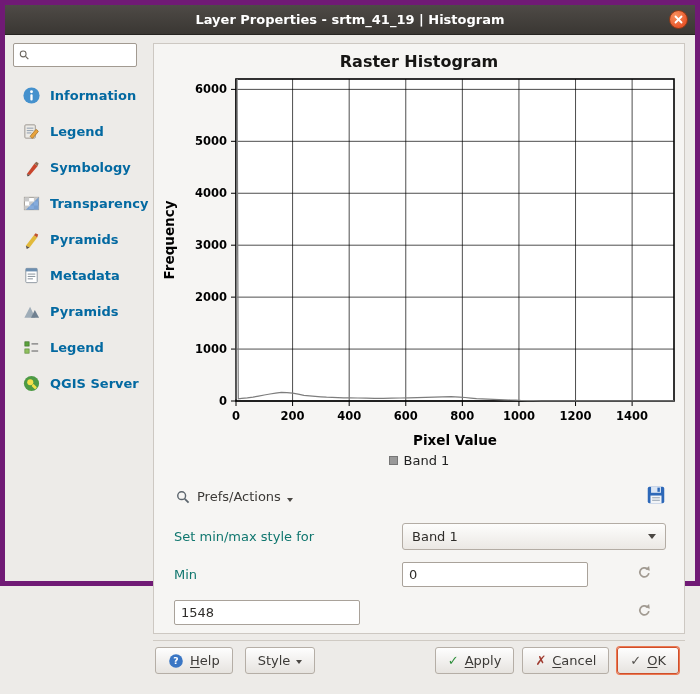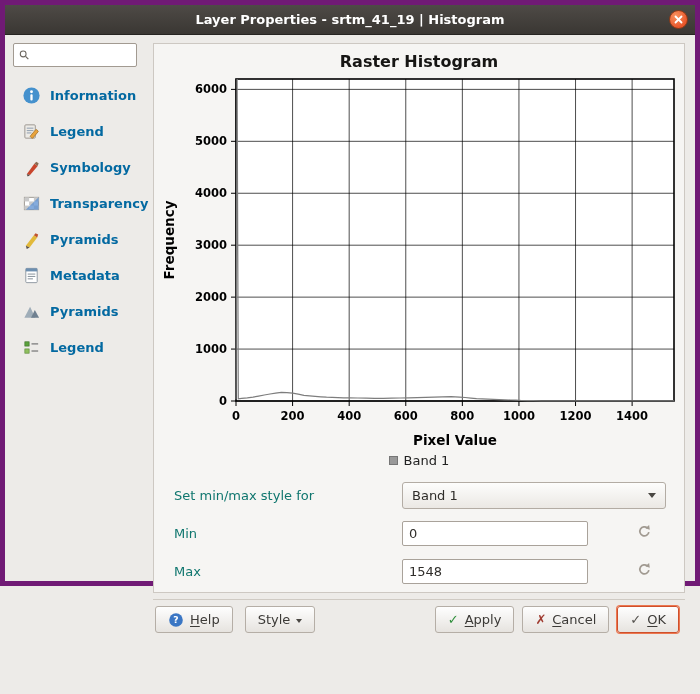--- a/index.html
+++ b/index.html
@@ -211,20 +211,30 @@
             <svg width="19" height="19" viewBox="0 0 20 20">
                 <rect x="3" y="4" width="4.5" height="4.5" fill="#5aa13c" stroke="#3f7329" stroke-width="0.7"></rect>
                 <line x1="10" y1="6.2" x2="17" y2="6.2" stroke="#777" stroke-width="1.3"></line>
                 <rect x="3" y="11.5" width="4.5" height="4.5" fill="#8fbf5e" stroke="#5e8b3b" stroke-width="0.7"></rect>
                 <line x1="10" y1="13.7" x2="17" y2="13.7" stroke="#777" stroke-width="1.3"></line>
               </svg>
           </span>
           <span class="nav-label">Legend</span>
         </div>
 
+        <div class="nav-item">
+          <span class="nav-ico">
+            <svg width="19" height="19" viewBox="0 0 20 20">
+                <circle cx="10" cy="10" r="8" fill="#4d9a45"></circle>
+                <circle cx="8.7" cy="8.7" r="3.2" fill="#f4e04a"></circle>
+                <rect x="10.8" y="10.8" width="5.5" height="3" rx="1" transform="rotate(45 12 12)" fill="#f4e04a"></rect>
+              </svg>
+          </span>
+          <span class="nav-label">QGIS Server</span>
+        </div>
 
       </div>
     </div>
 
     <div class="main">
       <div class="page-frame">
 
         <div class="chart-title">Raster Histogram</div>
 
         <svg id="chart-svg" width="524" height="382" viewBox="0 0 524 382">
@@ -278,20 +288,41 @@
             <polyline points="78.0,328.4 79.1,8.0 80.3,327.9 83.7,327.4 89.3,326.9 95.0,326.1 100.6,325.1 106.3,324.0 112.0,323.0 117.6,322.2 123.3,321.4 128.9,321.7 134.6,322.2 140.2,323.2 145.9,324.3 151.6,324.9 157.2,325.4 162.9,325.8 168.5,326.2 174.2,326.4 179.9,326.6 185.5,326.8 191.2,326.9 199.7,327.0 208.2,327.1 216.6,327.3 225.1,327.3 233.6,327.2 242.1,327.0 250.6,326.9 259.1,326.7 267.6,326.4 276.1,326.1 284.6,325.8 293.0,325.7 301.5,326.1 307.2,326.5 312.8,327.1 318.5,327.6 324.2,327.9 329.8,328.2 335.5,328.4 341.1,328.6 346.8,328.8 352.5,329.0 358.1,329.2 363.8,329.5 369.4,329.6 375.1,329.7 383.6,329.8 394.9,329.8 406.2,329.9 417.5,329.9 434.5,329.9 451.5,329.9 474.1,329.9 493.9,329.9 516.0,329.9" fill="none" stroke="#7d7d7d" stroke-width="1.2"></polyline>
             <text x="297" y="374" text-anchor="middle" font-size="13.5" font-weight="bold" fill="#000">Pixel Value</text>
             <text transform="translate(16,169) rotate(-90)" text-anchor="middle" font-size="13.5" font-weight="bold" fill="#000">Frequency</text>
           </svg>
 
         <div class="legend-row">
           <span class="swatch" style="background: rgb(153, 153, 153);"></span>
           <span>Band 1</span>
         </div>
 
+        <div class="ctl-row" style="margin-left:8px;">
+          <button class="toolbtn">
+            <svg width="16" height="16" viewBox="0 0 18 18">
+              <circle cx="7.5" cy="7.5" r="4.4" fill="none" stroke="#5c656d" stroke-width="1.6"></circle>
+              <line x1="11" y1="11" x2="15.3" y2="15.3" stroke="#5c656d" stroke-width="2"></line>
+            </svg>
+            <span>Prefs/Actions</span>
+            <span class="arr sm" style="margin-top:6px;"></span>
+          </button>
+          <span class="spacer"></span>
+          <button class="iconbtn" style="margin-right:4px;">
+            <svg width="22" height="22" viewBox="0 0 20 20">
+              <rect x="2.5" y="2.5" width="15" height="15" rx="1.5" fill="#2d68b8"></rect>
+              <rect x="5.5" y="2.5" width="9" height="5.5" fill="#d9e4f3"></rect>
+              <rect x="11.3" y="3.3" width="2.2" height="3.8" fill="#2d68b8"></rect>
+              <rect x="5" y="10.5" width="10" height="7" fill="#f2f4f7"></rect>
+              <line x1="6.5" y1="12.5" x2="13.5" y2="12.5" stroke="#9aa7b5" stroke-width="1"></line>
+              <line x1="6.5" y1="14.8" x2="13.5" y2="14.8" stroke="#9aa7b5" stroke-width="1"></line>
+            </svg>
+          </button>
+        </div>
 
         <div class="ctl-row">
           <span class="form-label">Set min/max style for</span>
           <div class="combo">
             <span class="combo-text">Band 1</span>
             <span class="arr"></span>
           </div>
         </div>
 
         <div class="ctl-row">
@@ -300,21 +331,20 @@
           <span class="spacer"></span>
           <button class="iconbtn" style="margin-right:18px;">
             <svg width="17" height="17" viewBox="0 0 18 18">
               <path d="M13.6 9.6 a4.8 4.8 0 1 1 -1.5 -4.3" fill="none" stroke="#a19a91" stroke-width="1.8"></path>
               <polygon points="13.9,2.2 14.6,7.2 9.9,5.6" fill="#a19a91"></polygon>
             </svg>
           </button>
         </div>
 
         <div class="ctl-row">
-          <span class="form-label">Max</span>
           <input class="txt" value="1548" style="">
           <span class="spacer"></span>
           <button class="iconbtn" style="margin-right:18px;">
             <svg width="17" height="17" viewBox="0 0 18 18">
               <path d="M13.6 9.6 a4.8 4.8 0 1 1 -1.5 -4.3" fill="none" stroke="#a19a91" stroke-width="1.8"></path>
               <polygon points="13.9,2.2 14.6,7.2 9.9,5.6" fill="#a19a91"></polygon>
             </svg>
           </button>
         </div>
 

